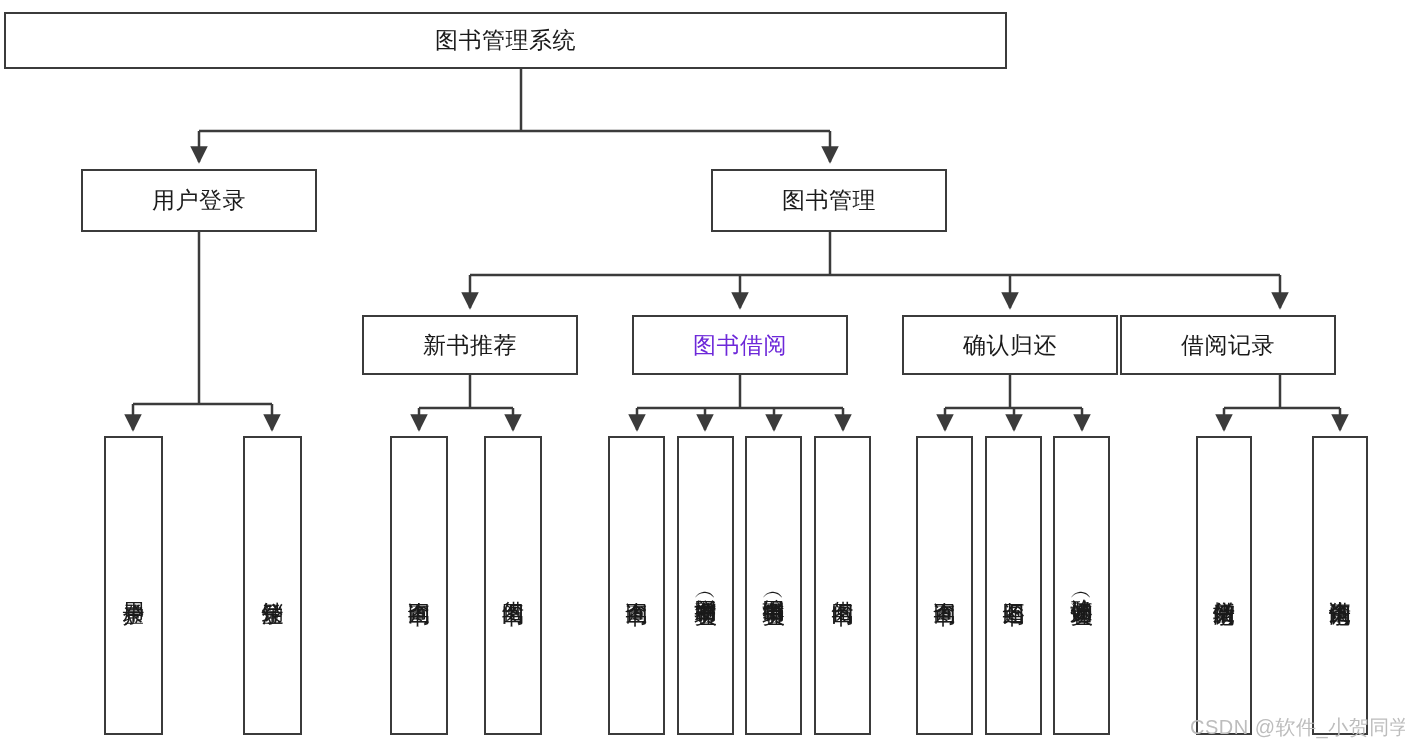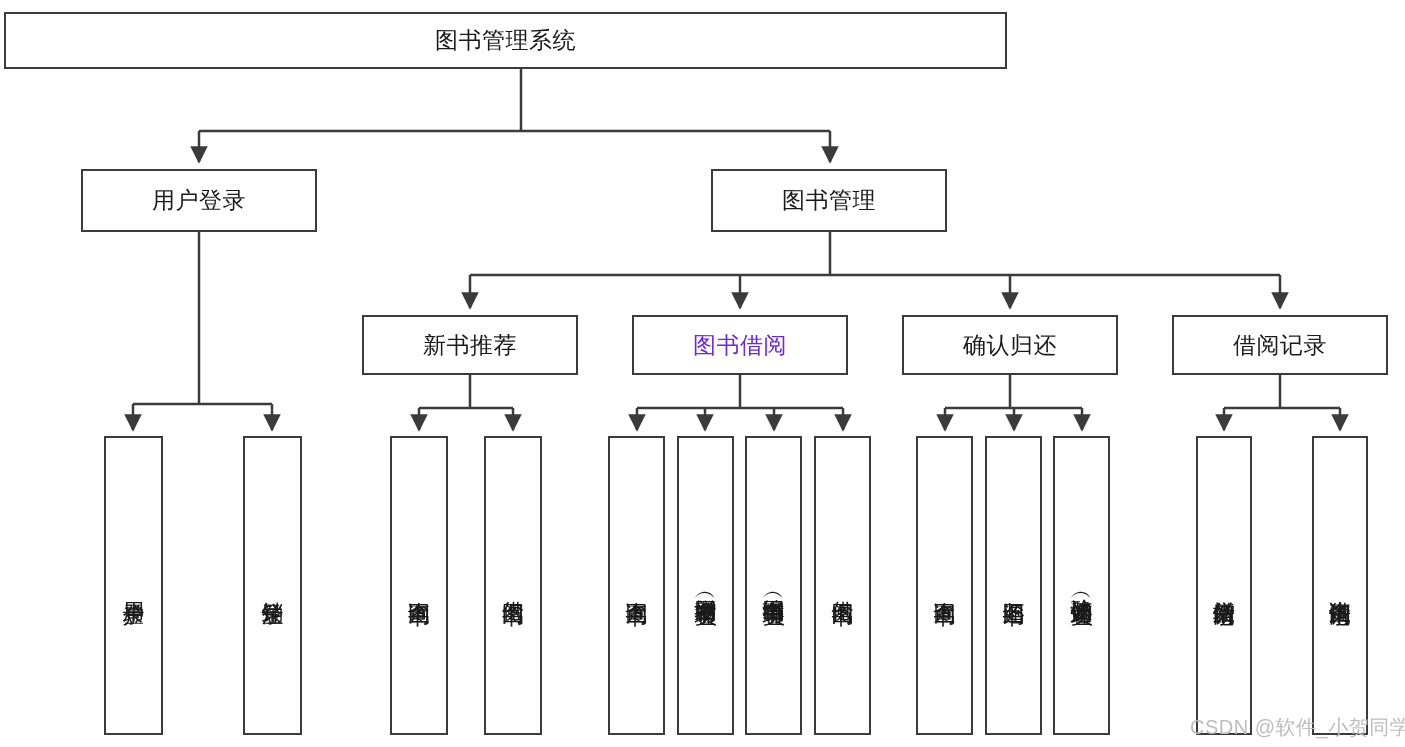--- a/index.html
+++ b/index.html
@@ -118,21 +118,21 @@
   </svg>
 
   <div class="node horiz" style="left: 4px; top: 12px; width: 1003px; height: 57px; border-color: rgb(59, 59, 59); background: rgb(255, 255, 255); color: rgb(26, 26, 26);">图书管理系统</div>
 
   <div class="node horiz" style="left: 81px; top: 169px; width: 236px; height: 63px; border-color: rgb(59, 59, 59); background: rgb(255, 255, 255); color: rgb(26, 26, 26);">用户登录</div>
   <div class="node horiz" style="left: 362px; top: 315px; width: 216px; height: 60px; border-color: rgb(59, 59, 59); background: rgb(255, 255, 255); color: rgb(26, 26, 26);">新书推荐</div>
 
   <div class="node horiz" style="left: 711px; top: 169px; width: 236px; height: 63px; border-color: rgb(59, 59, 59); background: rgb(255, 255, 255); color: rgb(26, 26, 26);">图书管理</div>
   <div class="node horiz" style="left: 632px; top: 315px; width: 216px; height: 60px; border-color: rgb(59, 59, 59); background: rgb(255, 255, 255); color: #6d28d9;">图书借阅</div>
   <div class="node horiz" style="left: 902px; top: 315px; width: 216px; height: 60px; border-color: rgb(59, 59, 59); background: rgb(255, 255, 255); color: rgb(26, 26, 26);">确认归还</div>
-  <div class="node horiz" style="left: 1172px; top: 315px; width: 216px; height: 60px; border-color: rgb(59, 59, 59); background: rgb(255, 255, 255); color: rgb(26, 26, 26);">借阅记录</div>
+  <div class="node horiz" style="left: 1120px; top: 315px; width: 216px; height: 60px; border-color: rgb(59, 59, 59); background: rgb(255, 255, 255); color: rgb(26, 26, 26);">借阅记录</div>
 
   <div class="node vert" style="left: 104px; top: 436px; width: 59px; height: 299px; border-color: rgb(59, 59, 59); background: rgb(255, 255, 255); color: rgb(26, 26, 26);">
       <span class="vtext">用户登录</span>
     </div>
   <div class="node vert" style="left: 243px; top: 436px; width: 59px; height: 299px; border-color: rgb(59, 59, 59); background: rgb(255, 255, 255); color: rgb(26, 26, 26);">
       <span class="vtext">注销登录</span>
     </div>
   <div class="node vert" style="left: 390px; top: 436px; width: 58px; height: 299px; border-color: rgb(59, 59, 59); background: rgb(255, 255, 255); color: rgb(26, 26, 26);">
       <span class="vtext">查询图书</span>
     </div>

